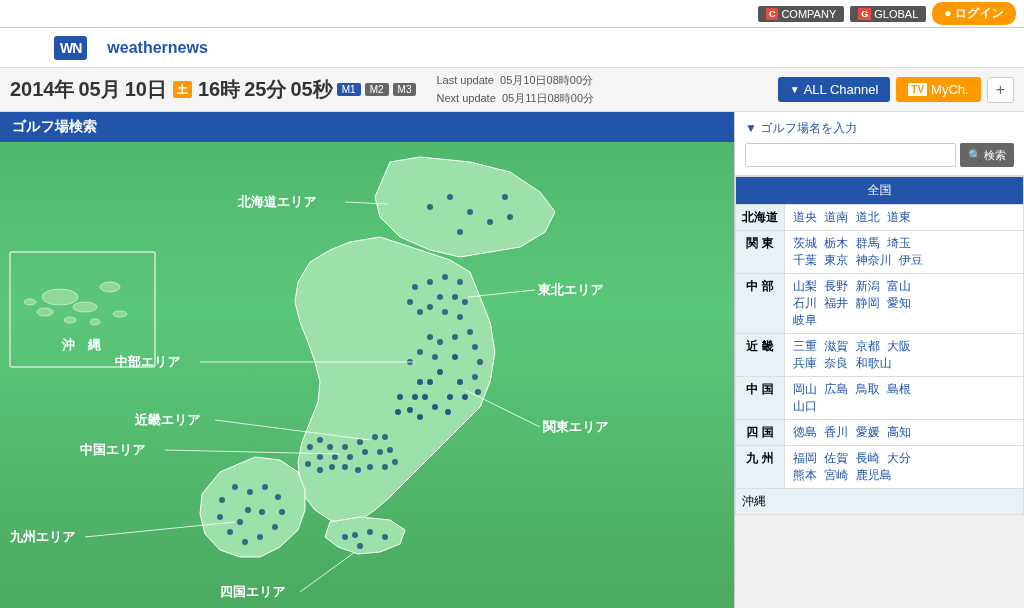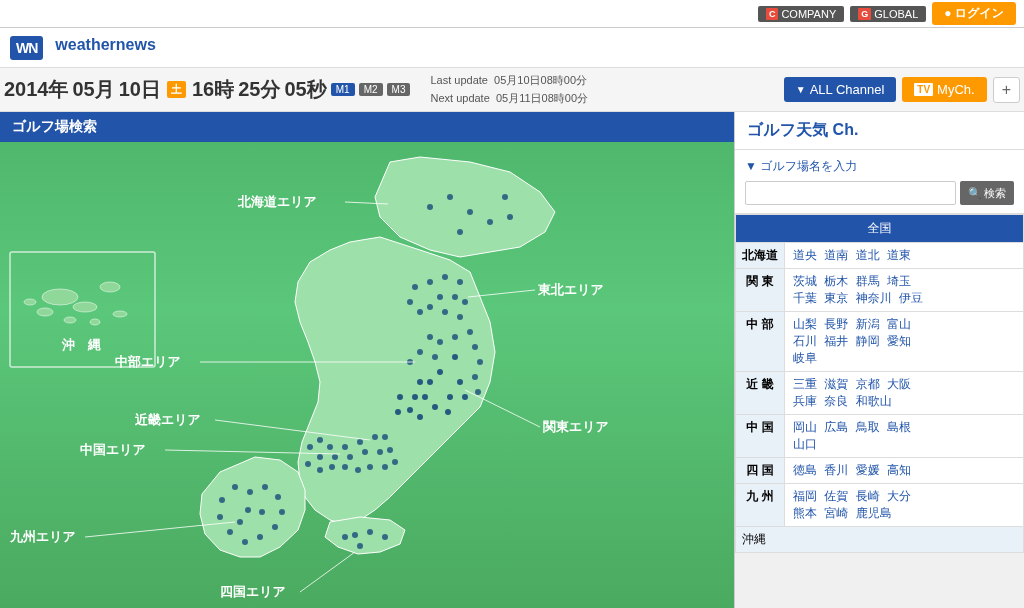--- a/index.html
+++ b/index.html
@@ -2,30 +2,30 @@
 <html><head>
   <meta charset="utf-8">
   <style>
     * { margin: 0; padding: 0; box-sizing: border-box; }
     body { font-family: 'MS PGothic', 'Hiragino Kaku Gothic ProN', sans-serif; font-size: 12px; background: #e8e8e8; width: 1024px; height: 608px; overflow: hidden; }
 
     
     #top-bar { background: #fff; border-bottom: 1px solid #ccc; height: 28px; display: flex; align-items: center; justify-content: flex-end; padding: 0 8px; gap: 6px; }
     .top-btn { display: flex; align-items: center; gap: 3px; background: #555; color: #fff; font-size: 11px; padding: 2px 8px; border-radius: 2px; cursor: pointer; }
     .top-btn .icon-box { background: #e74c3c; color: #fff; font-size: 9px; font-weight: bold; padding: 1px 3px; border-radius: 1px; }
-    .login-btn { background: #f90; color: #fff; font-size: 12px; padding: 3px 12px; border-radius: 3px; cursor: pointer; font-weight: bold; }
+    .login-btn { background: #f90; color: #fff; font-size: 12px; padding: 3px 12px; border-radius: 10px; cursor: pointer; font-weight: bold; }
 
     
     #logo-bar { background: #fff; border-bottom: 1px solid #ddd; height: 40px; display: flex; align-items: center; padding: 0 10px; }
-    .logo { display: flex; gap: 12px; }
+    .logo { display: flex; align-items: center; gap: 20px; margin-left: 44px; }
     .logo-wn { background: #2255aa; color: #fff; font-size: 14px; font-weight: bold; padding: 4px 6px; border-radius: 3px; letter-spacing: -1px; }
     .logo-text { color: #2255aa; font-size: 16px; font-weight: bold; }
 
     
-    #time-bar { background: #f5f5f5; border-bottom: 1px solid #ddd; height: 44px; display: flex; align-items: center; padding: 0 4px; gap: 0; }
+    #time-bar { background: #f5f5f5; border-bottom: 1px solid #ddd; height: 44px; display: flex; align-items: center; padding: 0 10px; gap: 0; }
     .date-time { display: flex; align-items: center; gap: 4px; font-size: 20px; font-weight: bold; color: #333; }
     .dow-badge { background: #f90; color: #fff; font-size: 11px; padding: 1px 4px; border-radius: 2px; margin: 0 2px; }
     .mode-btn { background: #666; color: #fff; font-size: 10px; padding: 1px 5px; border-radius: 2px; margin-left: 4px; }
     .mode-btn.active { background: #2255aa; }
     .update-info { margin-left: 20px; font-size: 11px; color: #555; line-height: 1.6; }
     .channel-bar { margin-left: auto; display: flex; align-items: center; gap: 6px; }
     .all-channel-btn { background: #2255aa; color: #fff; font-size: 13px; padding: 5px 12px; border-radius: 3px; cursor: pointer; display: flex; align-items: center; gap: 4px; }
     .all-channel-btn::before { content: '▼'; font-size: 10px; }
     .mych-btn { background: #f90; color: #fff; font-size: 13px; padding: 5px 12px; border-radius: 3px; cursor: pointer; display: flex; align-items: center; gap: 4px; }
     .add-btn { background: #fff; border: 1px solid #ccc; color: #666; font-size: 16px; padding: 3px 8px; border-radius: 3px; cursor: pointer; }
@@ -255,21 +255,20 @@
 
         <line x1="235" y1="380" x2="85" y2="395" stroke="#fff" stroke-width="0.8"></line>
         <text x="10" y="399" fill="#fff" font-size="13" font-weight="bold" font-family="sans-serif">九州エリア</text>
 
         <text x="62" y="207" fill="#fff" font-size="13" font-weight="bold" font-family="sans-serif">沖　縄</text>
       </svg>
     </div>
   </div>
 
   <div id="sidebar">
-    <div class="sidebar-title">ゴルフ天気 Ch.</div>
 
     <div class="search-section">
       <div class="search-label">ゴルフ場名を入力</div>
       <div class="search-row">
         <input class="search-input" type="text" placeholder="" style="">
         <button class="search-btn">
           <span>🔍</span>
           <span>検索</span>
         </button>
       </div>

